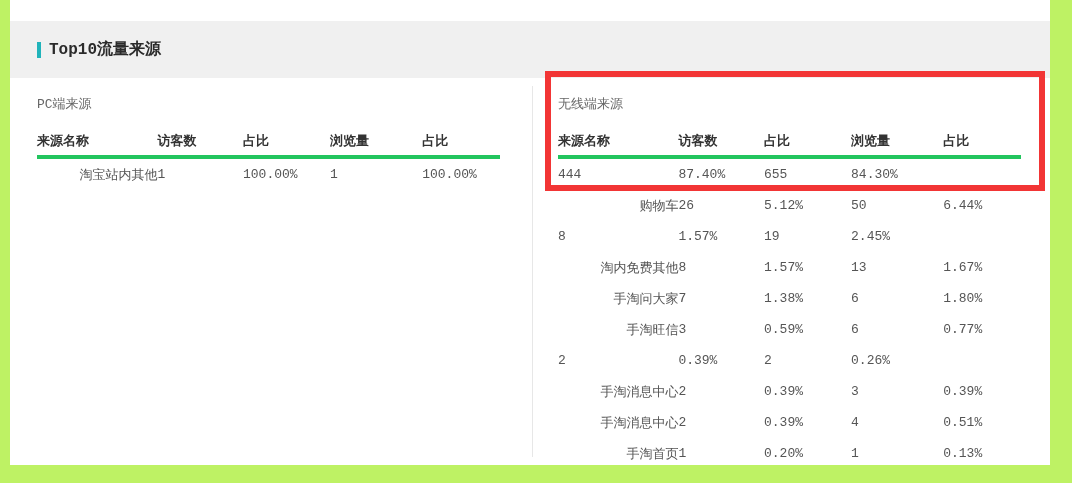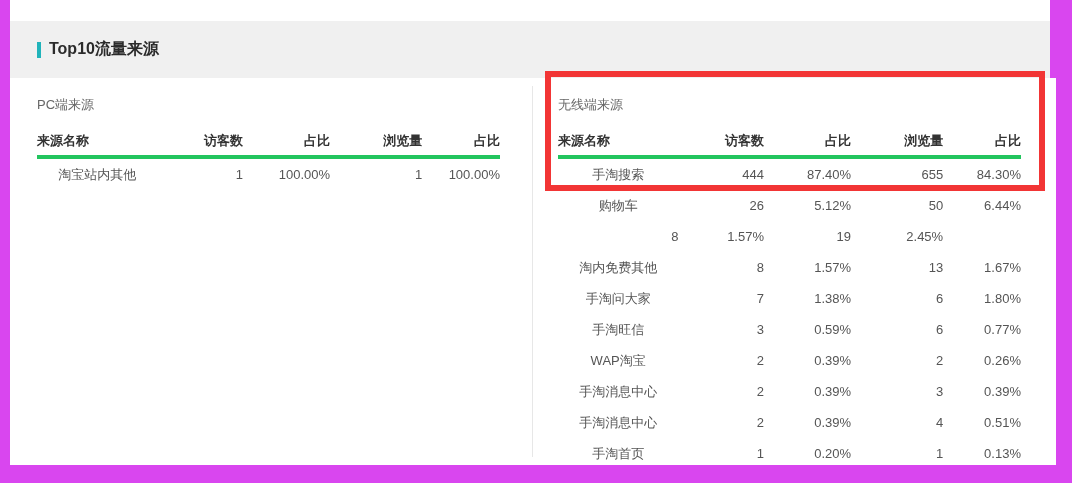--- a/index.html
+++ b/index.html
@@ -1,20 +1,20 @@
 <!DOCTYPE html>
 <html><head>
 <meta charset="utf-8">
 <style>
   html,body { margin:0; padding:0; }
   .page {
     position:relative;
     width:1072px; height:483px;
-    background:#d946ef;
-    font-family:Liberation Sans, sans-serif;
+    background:#bef264;
+    font-family:Liberation Mono, monospace;
     overflow:hidden;
   }
   .top-strip {
     position:absolute; left:10px; top:0;
     width:1040px; height:21px;
     background:#ffffff;
   }
   .title-band {
     position:absolute; left:10px; top:21px;
     width:1040px; height:57px;
@@ -28,21 +28,20 @@
   }
   .band-title {
     margin:0 0 0 8px;
     font-size:16px; font-weight:bold;
     color:#2b2b2b;
   }
   .card {
     position:absolute; left:10px; top:78px;
     width:1040px; height:387px;
     background:#ffffff;
-    padding-left:6px;
   }
   .v-divider {
     position:absolute; left:522px; top:8px; bottom:8px;
     width:1px; background:#e7e7e7;
   }
   .panel {
     position:absolute; top:0;
     width:463px;
     padding-top:19px;
   }
@@ -58,22 +57,22 @@
     grid-template-columns:26% 18.5% 18.8% 19.9% 16.8%;
     align-items:center;
     font-size:13px;
   }
   .thead {
     height:28px;
     font-weight:bold; color:#333;
     border-bottom:4px solid #22c55e;
   }
   .trow { height:31px; color:#555; }
-  .h-num, .cell.num { text-align:right; }
-  .cell.name { text-align:center; }
+  .h-num, .cell.num { text-align:left; }
+  .cell.name { text-align:right; }
   .red-box {
     position:absolute; left:545px; top:71px;
     width:500px; height:120px;
     border:6px solid #f23535;
     box-sizing:border-box;
     pointer-events:none;
   }
 </style>
 </head>
 <body>
@@ -115,21 +114,20 @@
       <div class="panel-title">无线端来源</div>
       <div class="thead">
         <div class="h-name">来源名称</div>
         <div class="h-num">访客数</div>
         <div class="h-num">占比</div>
         <div class="h-num">浏览量</div>
         <div class="h-num">占比</div>
       </div>
       <div class="tbody">
           <div class="trow">
-            <div class="cell name">手淘搜索</div>
             <div class="cell num">444</div>
             <div class="cell num">87.40%</div>
             <div class="cell num">655</div>
             <div class="cell num">84.30%</div>
           </div>
           <div class="trow">
             <div class="cell name">购物车</div>
             <div class="cell num">26</div>
             <div class="cell num">5.12%</div>
             <div class="cell num">50</div>
@@ -156,21 +154,20 @@
             <div class="cell num">1.80%</div>
           </div>
           <div class="trow">
             <div class="cell name">手淘旺信</div>
             <div class="cell num">3</div>
             <div class="cell num">0.59%</div>
             <div class="cell num">6</div>
             <div class="cell num">0.77%</div>
           </div>
           <div class="trow">
-            <div class="cell name">WAP淘宝</div>
             <div class="cell num">2</div>
             <div class="cell num">0.39%</div>
             <div class="cell num">2</div>
             <div class="cell num">0.26%</div>
           </div>
           <div class="trow">
             <div class="cell name">手淘消息中心</div>
             <div class="cell num">2</div>
             <div class="cell num">0.39%</div>
             <div class="cell num">3</div>

